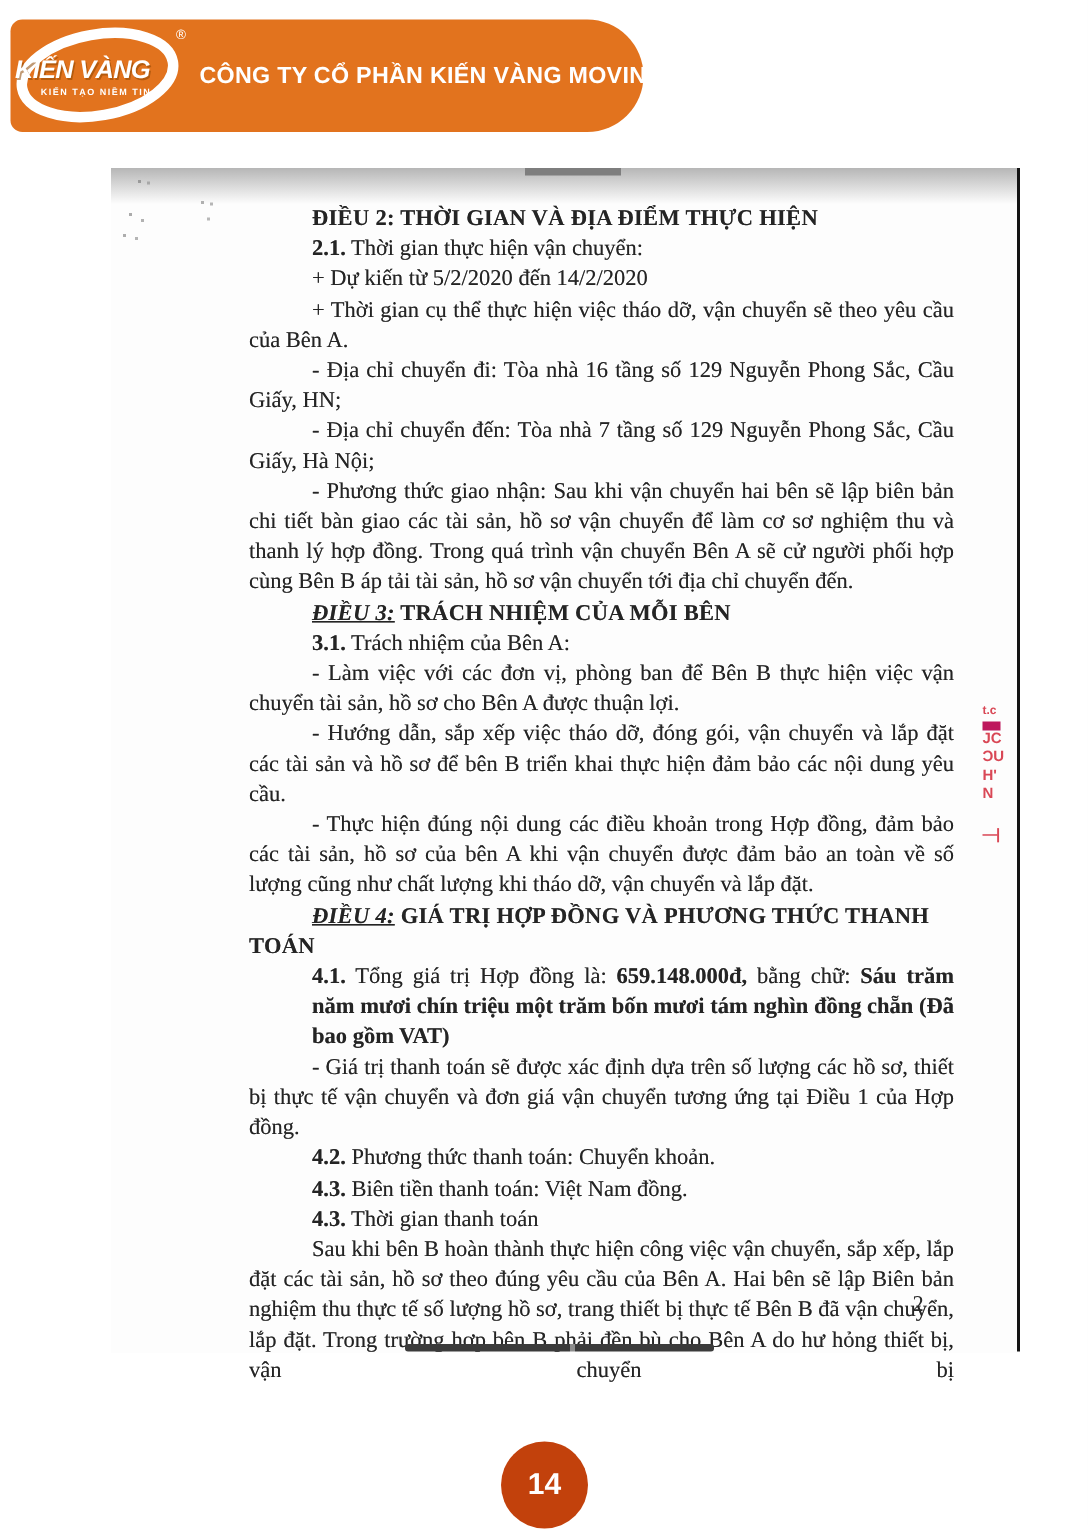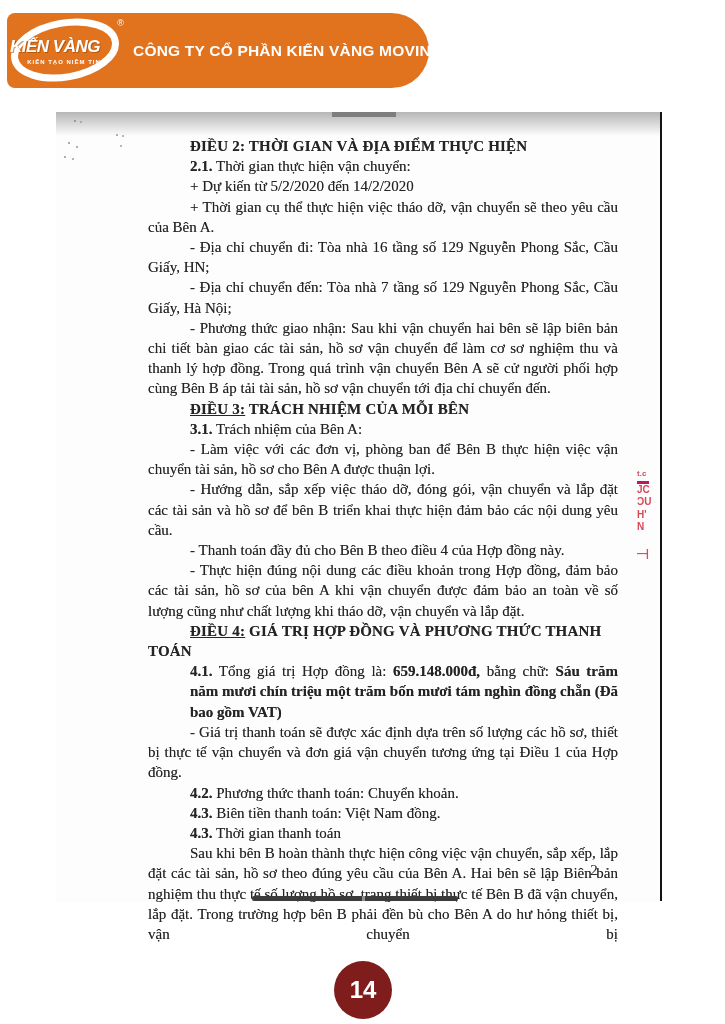--- a/index.html
+++ b/index.html
@@ -32,21 +32,21 @@
     color:#fff;font-family:"Liberation Sans",sans-serif;font-weight:bold;
     font-size:6px;letter-spacing:1px;white-space:nowrap;
   }
   .logo-reg{
     position:absolute;right:0;top:3px;color:#fff;
     font-family:"Liberation Sans",sans-serif;font-size:9px;
   }
 
   
   .scan-page{
-    position:absolute;left:56px;top:112px;width:606px;height:790px;
+    position:absolute;left:74px;top:112px;width:606px;height:790px;
     background:#fdfdfd;
   }
   .scan-topband{
     position:absolute;left:0;top:0;width:100%;height:24px;
     background:linear-gradient(#b6b6b6,rgba(255,255,255,0));
   }
   .scan-topbar-dark{
     position:absolute;left:276px;top:0;width:64px;height:5px;background:#7e7e7e;
   }
   .scan-right-line{
@@ -64,47 +64,47 @@
     position:absolute;left:92px;top:24px;width:470px;
     font-family:"Liberation Serif",serif;font-size:15px;line-height:20.2px;
     color:#242424;text-align:justify;
     text-shadow:0 0 .4px rgba(40,40,40,.55);
   }
   #doc-body p{margin:0;text-indent:42px;}
   #doc-body p.heading{text-align:left;font-weight:bold;letter-spacing:.2px;}
   #doc-body p.block{margin-left:42px;text-indent:0;}
   #doc-body p.cont{text-align-last:justify;}
   #doc-body .b{font-weight:bold;}
-  #doc-body .u{text-decoration:underline;}
+  #doc-body .u{text-decoration:underline;font-style:italic;}
 
   
   .red-margin{
     position:absolute;left:581px;top:356px;width:22px;
     font-family:"Liberation Sans",sans-serif;font-weight:bold;
     color:#d94856;font-size:10px;line-height:12.6px;text-align:left;
   }
   .red-frag{white-space:nowrap;}
-  .red-frag:nth-child(1){font-size:8px;border-bottom:3px solid #be185d;width:12px;}
+  .red-frag:nth-child(1){font-size:8px;border-bottom:6px solid #be185d;width:12px;}
   .red-frag:nth-child(5){margin-bottom:14px;}
   .red-frag:nth-child(6){letter-spacing:-1px;}
 
   .page-num{
     position:absolute;left:528px;top:750px;width:20px;text-align:center;
     font-size:15px;color:#2a2a2a;
   }
   .bottom-bar{
     position:absolute;left:196px;top:784px;width:206px;height:5px;border-radius:2px;
     background:linear-gradient(90deg,#3b3b3b 0 53.5%,#8d8d8d 53.5% 55%,#3b3b3b 55% 100%);
   }
 
   
   .page-badge{
     position:absolute;left:334px;top:961px;width:58px;height:58px;border-radius:50%;
-    background:#7f1d1d;color:#fff;font-family:"Liberation Sans",sans-serif;
-    font-weight:bold;font-size:24px;display:flex;align-items:center;justify-content:center;
+    background:#c2410c;color:#fff;font-family:"Liberation Sans",sans-serif;
+    font-weight:bold;font-size:20px;display:flex;align-items:center;justify-content:center;
   }
 </style>
 </head>
 <body>
 
 <header>
   <div class="banner">
     <div class="logo">
       <svg width="114" height="70" viewBox="0 0 114 70">
         <ellipse cx="55" cy="35" rx="51" ry="27" fill="none" stroke="#ffffff" stroke-width="7" transform="rotate(-10 55 35)"></ellipse>
@@ -129,21 +129,20 @@
         <p class="body"><span class="b">2.1.</span><span> Thời gian thực hiện vận chuyển:</span></p>
         <p class="body"><span>+ Dự kiến từ 5/2/2020 đến 14/2/2020</span></p>
         <p class="body"><span>+ Thời gian cụ thể thực hiện việc tháo dỡ, vận chuyển sẽ theo yêu cầu của Bên A.</span></p>
         <p class="body"><span>- Địa chỉ chuyển đi: Tòa nhà 16 tầng số 129 Nguyễn Phong Sắc, Cầu Giấy, HN;</span></p>
         <p class="body"><span>- Địa chỉ chuyển đến: Tòa nhà 7 tầng số 129 Nguyễn Phong Sắc, Cầu Giấy, Hà Nội;</span></p>
         <p class="body"><span>- Phương thức giao nhận: Sau khi vận chuyển hai bên sẽ lập biên bản chi tiết bàn giao các tài sản, hồ sơ vận chuyển để làm cơ sơ nghiệm thu và thanh lý hợp đồng. Trong quá trình vận chuyển Bên A sẽ cử người phối hợp cùng Bên B áp tải tài sản, hồ sơ vận chuyển tới địa chỉ chuyển đến.</span></p>
         <p class="heading"><span class="b u">ĐIỀU 3:</span><span class="b"> TRÁCH NHIỆM CỦA MỖI BÊN</span></p>
         <p class="body"><span class="b">3.1.</span><span> Trách nhiệm của Bên A:</span></p>
         <p class="body"><span>- Làm việc với các đơn vị, phòng ban để Bên B thực hiện việc vận chuyển tài sản, hồ sơ cho Bên A được thuận lợi.</span></p>
         <p class="body"><span>- Hướng dẫn, sắp xếp việc tháo dỡ, đóng gói, vận chuyển và lắp đặt các tài sản và hồ sơ để bên B triển khai thực hiện đảm bảo các nội dung yêu cầu.</span></p>
-        <p class="body"><span>- Thanh toán đầy đủ cho Bên B theo điều 4 của Hợp đồng này.</span></p>
         <p class="body"><span>- Thực hiện đúng nội dung các điều khoản trong Hợp đồng, đảm bảo các tài sản, hồ sơ của bên A khi vận chuyển được đảm bảo an toàn về số lượng cũng như chất lượng khi tháo dỡ, vận chuyển và lắp đặt.</span></p>
         <p class="heading"><span class="b u">ĐIỀU 4:</span><span class="b"> GIÁ TRỊ HỢP ĐỒNG VÀ PHƯƠNG THỨC THANH TOÁN</span></p>
         <p class="block"><span class="b">4.1.</span><span> Tổng giá trị Hợp đồng là: </span><span class="b">659.148.000đ,</span><span> bằng chữ: </span><span class="b">Sáu trăm năm mươi chín triệu một trăm bốn mươi tám nghìn đồng chẵn (Đã bao gồm VAT)</span></p>
         <p class="body"><span>- Giá trị thanh toán sẽ được xác định dựa trên số lượng các hồ sơ, thiết bị thực tế vận chuyển và đơn giá vận chuyển tương ứng tại Điều 1 của Hợp đồng.</span></p>
         <p class="body"><span class="b">4.2.</span><span> Phương thức thanh toán: Chuyển khoản.</span></p>
         <p class="body"><span class="b">4.3.</span><span> Biên tiền thanh toán: Việt Nam đồng.</span></p>
         <p class="body"><span class="b">4.3.</span><span> Thời gian thanh toán</span></p>
         <p class="cont"><span>Sau khi bên B hoàn thành thực hiện công việc vận chuyển, sắp xếp, lắp đặt các tài sản, hồ sơ theo đúng yêu cầu của Bên A. Hai bên sẽ lập Biên bản nghiệm thu thực tế số lượng hồ sơ, trang thiết bị thực tế Bên B đã vận chuyển, lắp đặt. Trong trường hợp bên B phải đền bù cho Bên A do hư hỏng thiết bị, vận chuyển bị</span></p>
       </div>
 

